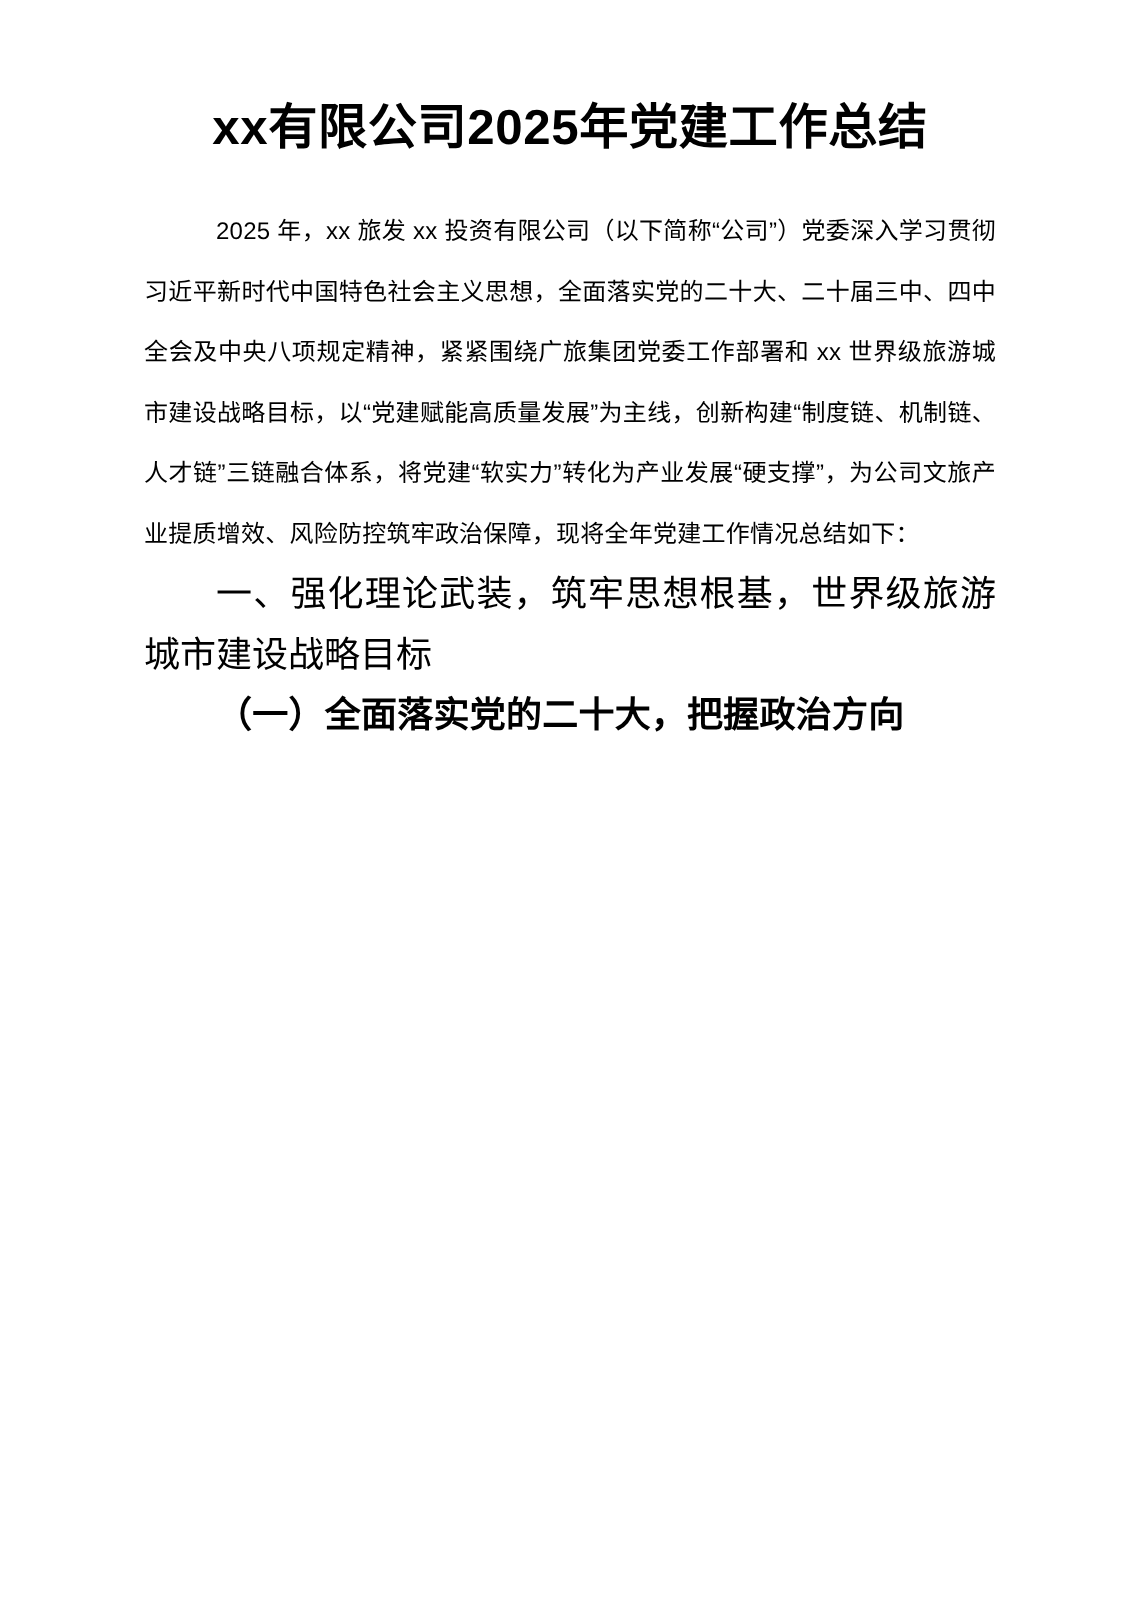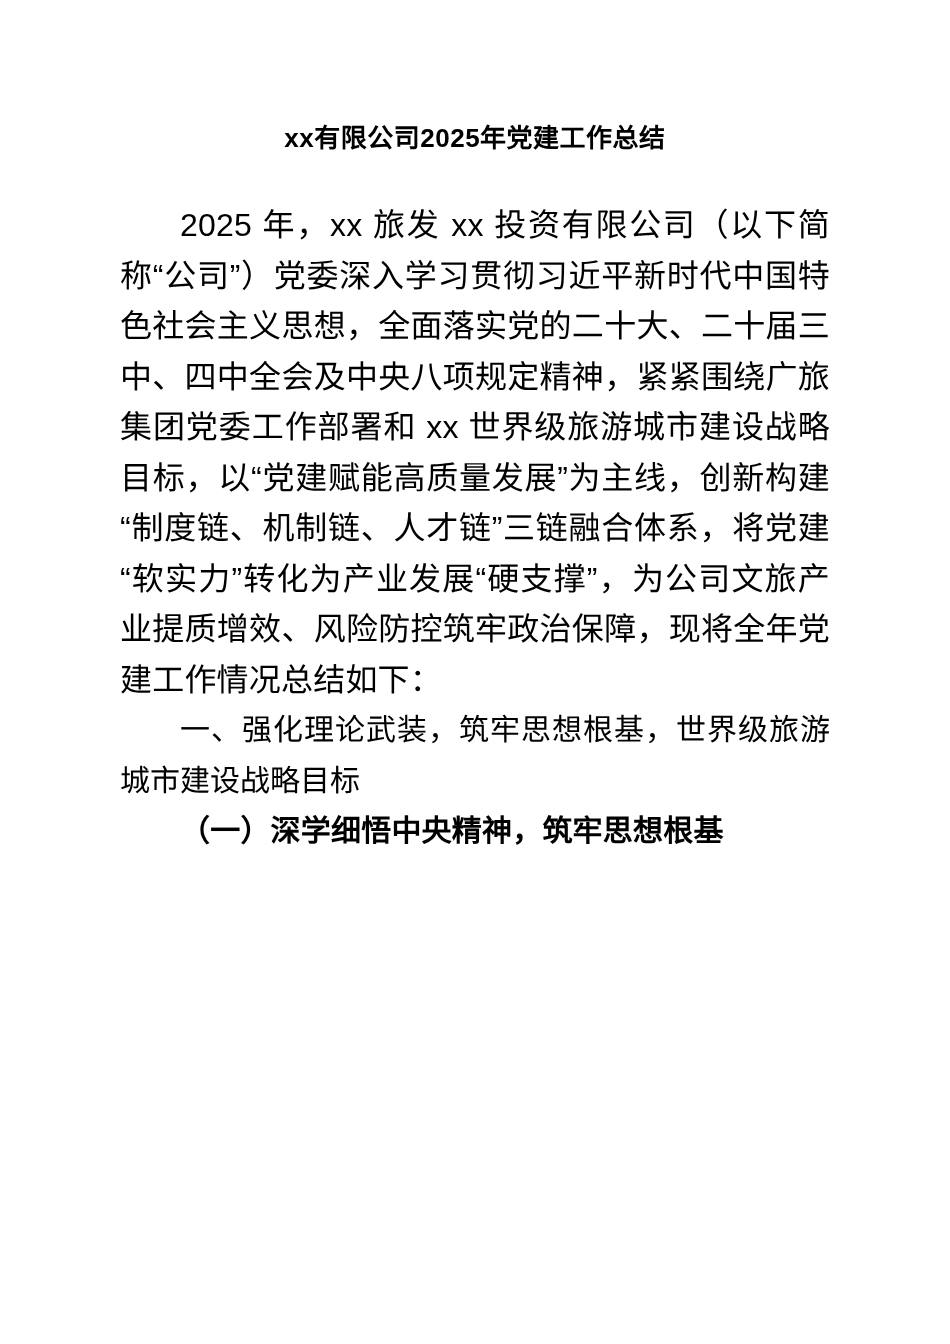--- a/index.html
+++ b/index.html
@@ -22,32 +22,32 @@
     box-sizing: border-box;
   }
   .content {
     position: absolute;
     left: 120px;
     top: 0;
     width: 710px;
   }
   
   .doc-title {
-    font-size: 26px;
+    font-size: 41px;
     line-height: 52px;
     font-weight: 700;
     text-align: center;
     letter-spacing: 0.5px;
     margin: 0;
-    padding-top: 112px;
+    padding-top: 80px;
     white-space: nowrap;
   }
   
   .para {
-    font-size: 32px;
+    font-size: 20px;
     line-height: 50.5px;
     text-align: justify;
     text-align-last: left;
     text-justify: inter-ideograph;
     margin: 0;
     letter-spacing: 0.2px;
     word-break: break-all;
   }
   .para.indent {
     text-indent: 60px;
@@ -84,17 +84,17 @@
 
 <div id="page">
   <div class="content">
 
     <h1 class="doc-title">xx有限公司2025年党建工作总结</h1>
 
     <p class="para indent gap-after-title">2025 年，xx 旅发 xx 投资有限公司（以下简称“公司”）党委深入学习贯彻习近平新时代中国特色社会主义思想，全面落实党的二十大、二十届三中、四中全会及中央八项规定精神，紧紧围绕广旅集团党委工作部署和 xx 世界级旅游城市建设战略目标，以“党建赋能高质量发展”为主线，创新构建“制度链、机制链、人才链”三链融合体系，将党建“软实力”转化为产业发展“硬支撑”，为公司文旅产业提质增效、风险防控筑牢政治保障，现将全年党建工作情况总结如下：</p>
 
     <p class="head-1">一、强化理论武装，筑牢思想根基，世界级旅游城市建设战略目标</p>
 
-    <p class="head-2">（一）深学细悟中央精神，筑牢思想根基</p>
+    <p class="head-2">（一）全面落实党的二十大，把握政治方向</p>
 
 
   </div>
 </div>
 
 </body></html>

